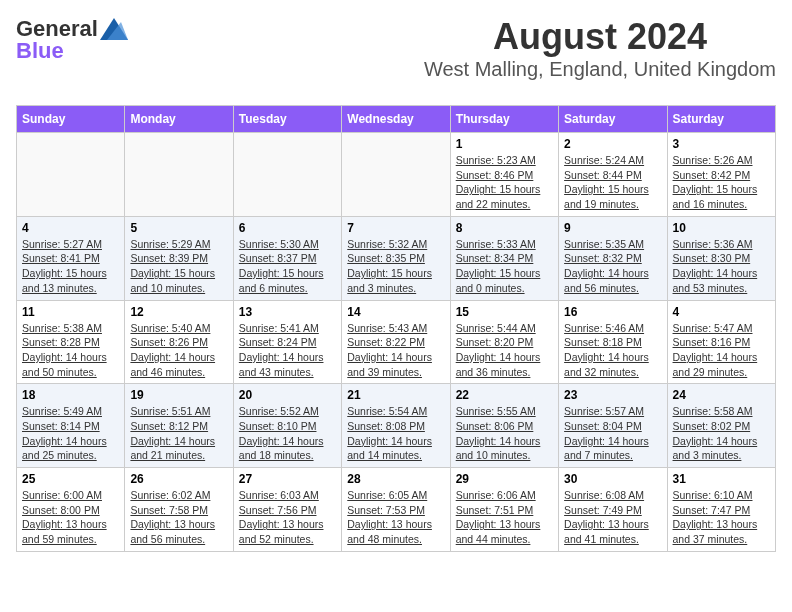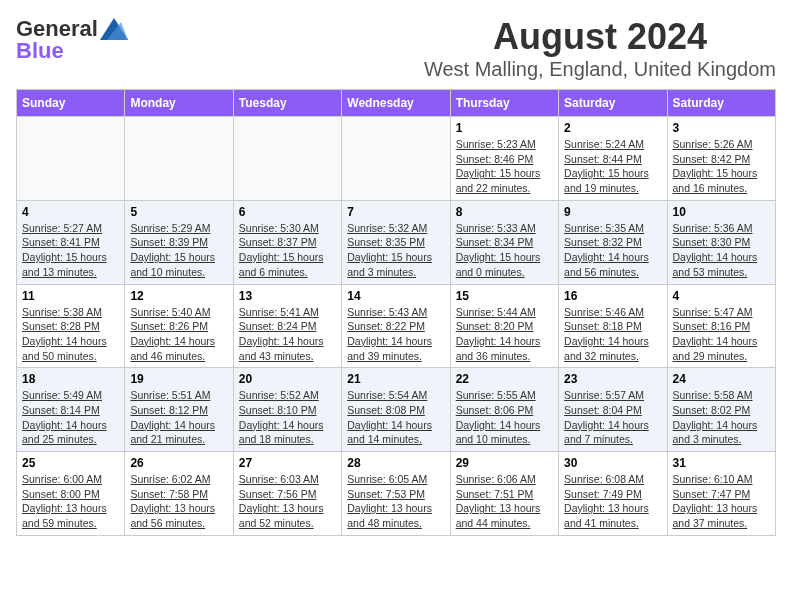--- a/index.html
+++ b/index.html
@@ -7,21 +7,21 @@
       font-family: Arial, sans-serif;
       background: #fff;
       width: 792px;
       min-height: 612px;
       padding: 16px;
     }
     .header-area {
       display: flex;
       justify-content: space-between;
       align-items: flex-start;
-      margin-bottom: 8px;
+      margin-bottom: 24px;
     }
     .logo {
       display: flex;
       flex-direction: column;
       align-items: flex-start;
     }
     .logo-text {
       display: flex;
       align-items: center;
       font-size: 22px;

